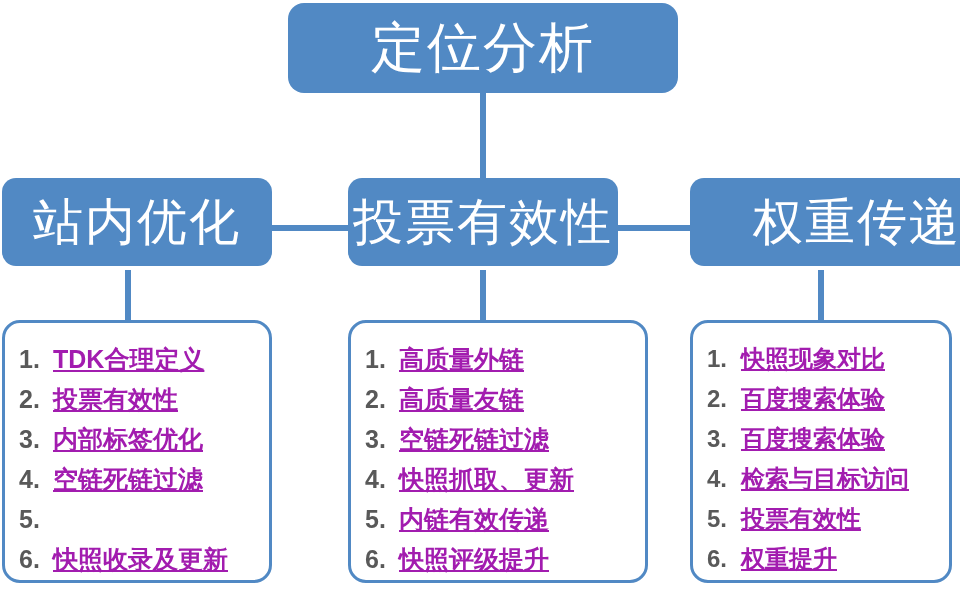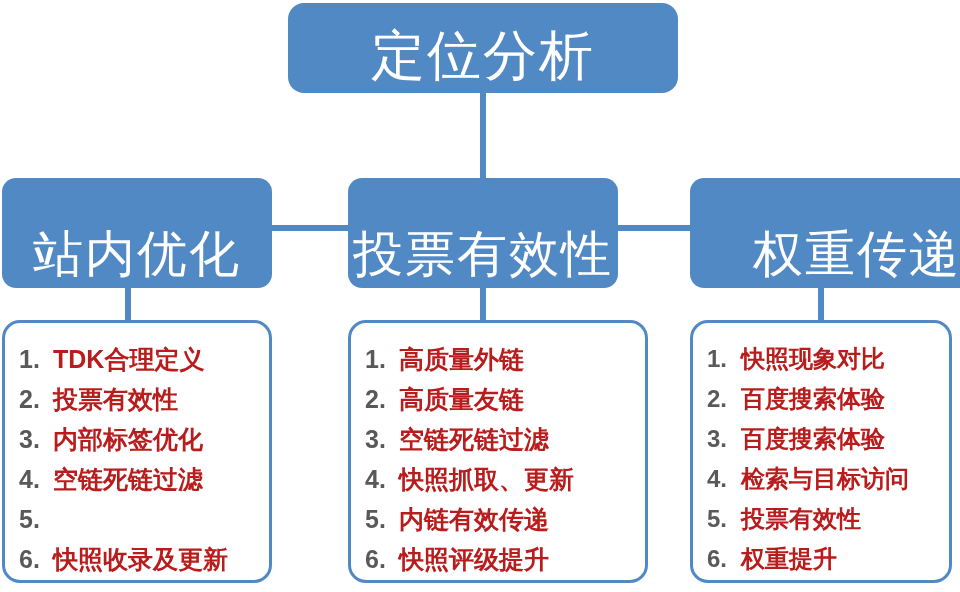--- a/index.html
+++ b/index.html
@@ -24,37 +24,37 @@
     position: absolute;
     background: #5189C4;
   }
 
   
   .node {
     position: absolute;
     background: #5189C4;
     border-radius: 14px;
     display: flex;
-    align-items: flex-end;
+    align-items: center;
     justify-content: center;
     color: #ffffff;
     letter-spacing: 2px;
     white-space: nowrap;
   }
   .node-root {
     left: 288px;
     top: 3px;
     width: 390px;
     height: 90px;
     font-size: 54px;
     border-radius: 16px;
   }
   .node-branch {
     top: 178px;
-    height: 110px;
+    height: 88px;
     font-size: 50px;
     border-radius: 14px;
   }
   .node-l { left: 2px;   width: 270px; }
   .node-m { left: 348px; width: 270px; }
   .node-r { left: 690px; width: 262px; padding-left: 36px; }
 
   
   .listbox {
     position: absolute;
@@ -82,22 +82,23 @@
     font-size: 25px;
     line-height: 40px;
     white-space: nowrap;
   }
   .item-num {
     color: #595959;
     min-width: 34px;
     flex: none;
   }
   .item-text {
-    color: #b91c1c;
+    color: #a21caf;
     letter-spacing: 0px;
+    text-decoration: underline;
   }
   .box-m .list-item { font-size: 25px; }
   .box-r .list-item { font-size: 24px; }
 </style>
 </head>
 <body>
 
 <div id="canvas">
 
   <div class="conn" style="left:480px; top:93px; width:6px; height:86px;"></div>

